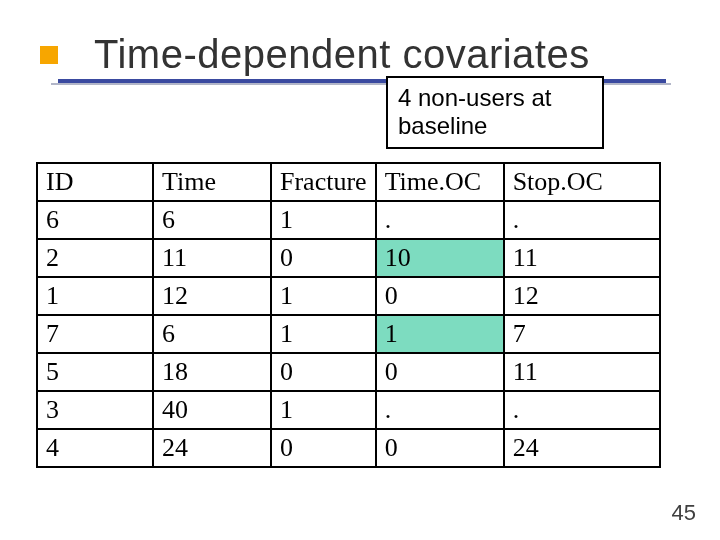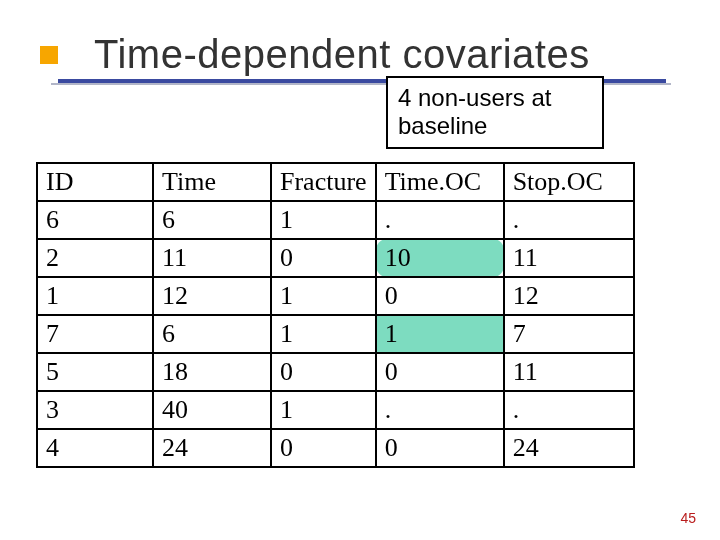--- a/index.html
+++ b/index.html
@@ -64,28 +64,28 @@
     text-align: left;
     padding: 3px 8px 3px 8px;
     vertical-align: middle;
     font-family: Liberation Serif, serif;
   }
   .tbl th { font-weight: 400; }
   .c-id { width: 116px; }
   .c-time { width: 118px; }
   .c-frac { width: 104px; }
   .c-start { width: 128px; }
-  .c-stop { width: 130px; }
+  .c-stop { width: 156px; }
 
   .pagenum {
     position: absolute;
     bottom: 14px;
     right: 24px;
-    font-size: 14px;
-    color: #b91c1c;
+    font-size: 22px;
+    color: #404040;
   }
 </style>
 </head>
 <body>
 
 <div class="title-row">
   <div class="bullet"></div>
   <div class="title">Time-dependent covariates</div>
 </div>
 <div class="rule-wrap">
@@ -110,21 +110,21 @@
         <td class="c-id">6</td>
         <td class="c-time">6</td>
         <td class="c-frac">1</td>
         <td class="c-start">.</td>
         <td class="c-stop">.</td>
       </tr>
       <tr>
         <td class="c-id">2</td>
         <td class="c-time">11</td>
         <td class="c-frac">0</td>
-        <td class="c-start" style="background: rgb(125, 220, 192); border-radius: 11px;">10</td>
+        <td class="c-start" style="background: rgb(125, 220, 192);">10</td>
         <td class="c-stop">11</td>
       </tr>
       <tr>
         <td class="c-id">1</td>
         <td class="c-time">12</td>
         <td class="c-frac">1</td>
         <td class="c-start">0</td>
         <td class="c-stop">12</td>
       </tr>
       <tr>

